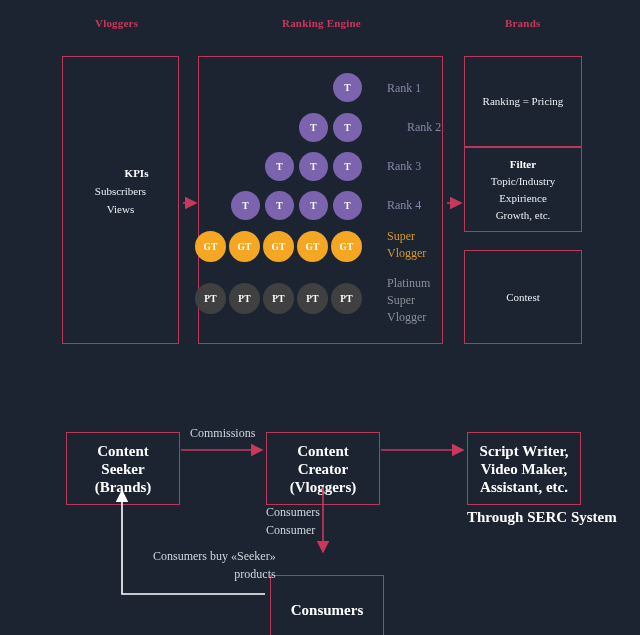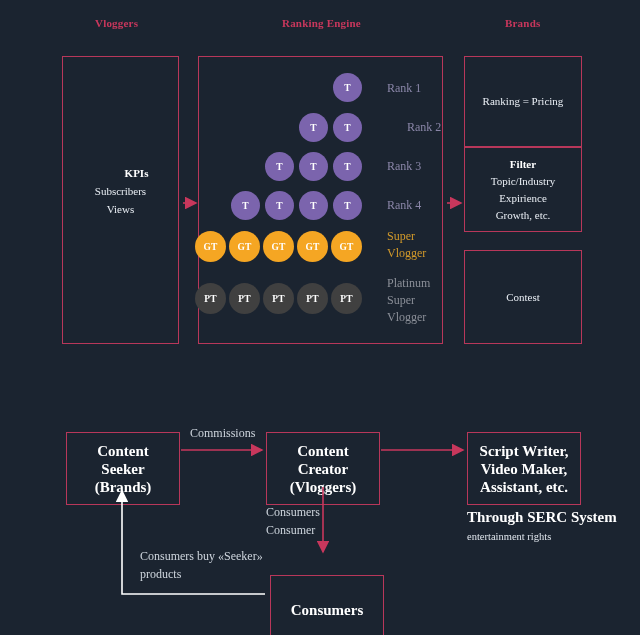--- a/index.html
+++ b/index.html
@@ -123,21 +123,21 @@
   
   .edge-label {
     position: absolute;
     font-size: 12px;
     line-height: 18px;
     color: #cfd6de;
     white-space: nowrap;
   }
   #lbl-commissions { left: 190px; top: 424px; }
   #lbl-influence   { left: 266px; top: 503px; }
-  #lbl-buy         { left: 140px; top: 547px; }
+  #lbl-buy         { left: 153px; top: 547px; text-align: right; }
 
   
   #serc-note {
     position: absolute;
     left: 467px; top: 509px; width: 150px;
     color: #dfe5ec;
     font-size: 10.5px;
     line-height: 17px;
   }
   #serc-note .n-title {
@@ -249,21 +249,20 @@
     <div>Consumers</div>
     <div>Consumer</div>
   </div>
   <div class="edge-label" id="lbl-buy">
     <div>Consumers buy «Seeker»</div>
     <div>products</div>
   </div>
 
   <div id="serc-note">
     <span class="n-title">Through SERC System</span>
-    <div>entertainment rights</div>
   </div>
 
   <svg id="wires" viewBox="0 0 640 635">
     <defs>
       <marker id="ar-red" markerWidth="8" markerHeight="8" refX="7" refY="4" orient="auto">
         <path d="M0,0 L8,4 L0,8 z" fill="#c8375c"></path>
       </marker>
       <marker id="ar-white" markerWidth="8" markerHeight="8" refX="7" refY="4" orient="auto">
         <path d="M0,0 L8,4 L0,8 z" fill="#ffffff"></path>
       </marker>

